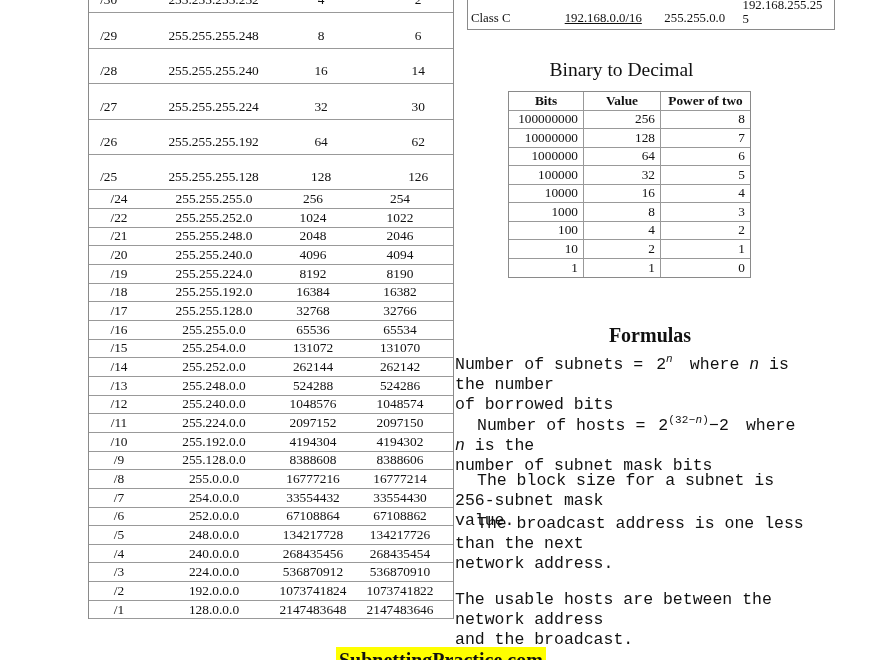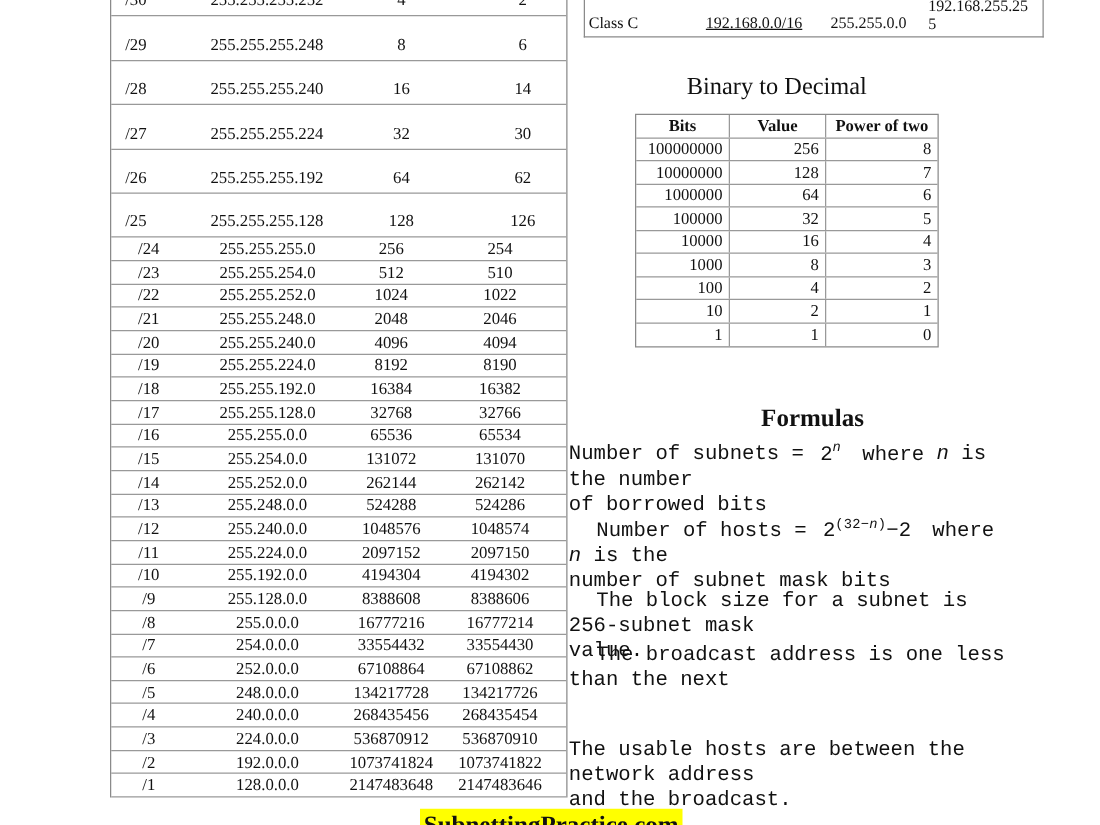--- a/index.html
+++ b/index.html
@@ -121,26 +121,20 @@
       <div class="sc3">128</div>
       <div class="sc4">126</div>
     </div>
     <div class="srow">
       <div class="sc1">/24</div>
       <div class="sc2">255.255.255.0</div>
       <div class="sc3">256</div>
       <div class="sc4">254</div>
     </div>
     <div class="srow">
-      <div class="sc1">/23</div>
-      <div class="sc2">255.255.254.0</div>
-      <div class="sc3">512</div>
-      <div class="sc4">510</div>
-    </div>
-    <div class="srow">
       <div class="sc1">/22</div>
       <div class="sc2">255.255.252.0</div>
       <div class="sc3">1024</div>
       <div class="sc4">1022</div>
     </div>
     <div class="srow">
       <div class="sc1">/21</div>
       <div class="sc2">255.255.248.0</div>
       <div class="sc3">2048</div>
       <div class="sc4">2046</div>
@@ -347,20 +341,21 @@
   <div class="fline">number of subnet mask bits</div>
 </div>
 
 <div class="fp" id="p3">
   <div class="fline indent">The block size for a subnet is 256-subnet mask</div>
   <div class="fline">value.</div>
 </div>
 
 <div class="fp" id="p4">
   <div class="fline indent">The broadcast address is one less than the next</div>
+  <div class="fline">network address.</div>
 </div>
 
 <div class="fp" id="p5">
   <div class="fline">The usable hosts are between the network address</div>
   <div class="fline">and the broadcast.</div>
 </div>
 
 <div class="footer-brand">SubnettingPractice.com</div>
 
 </body></html>

